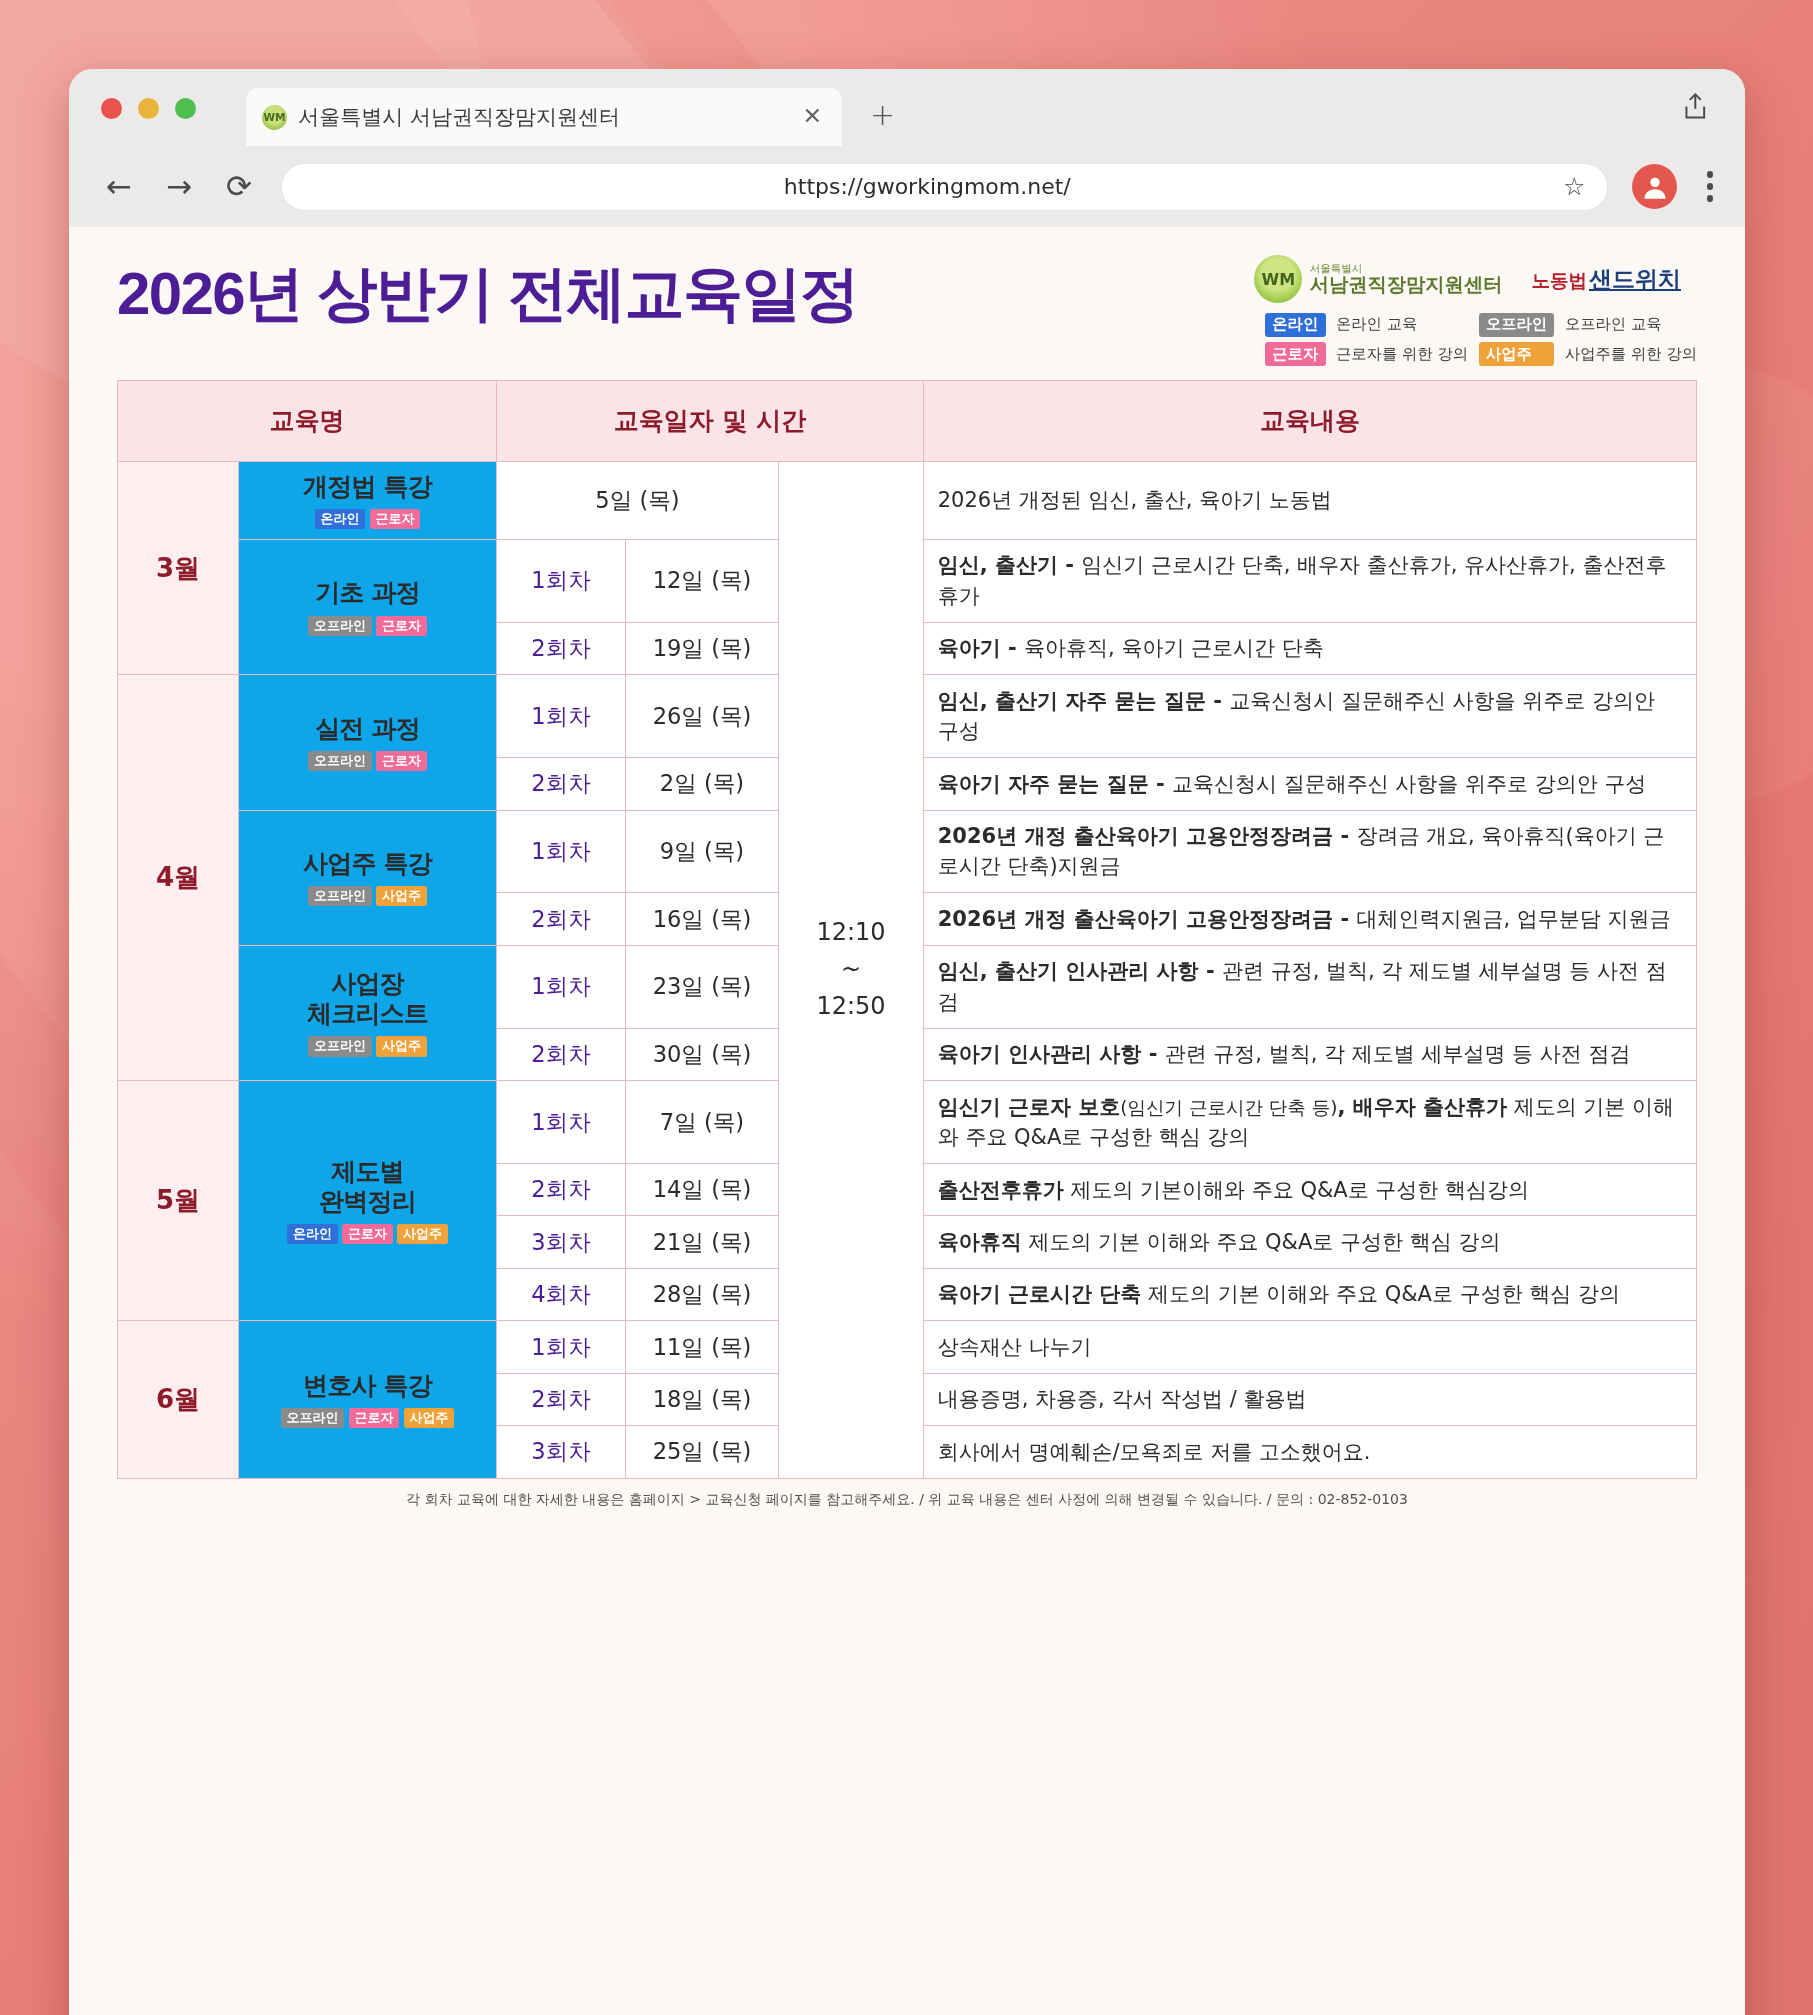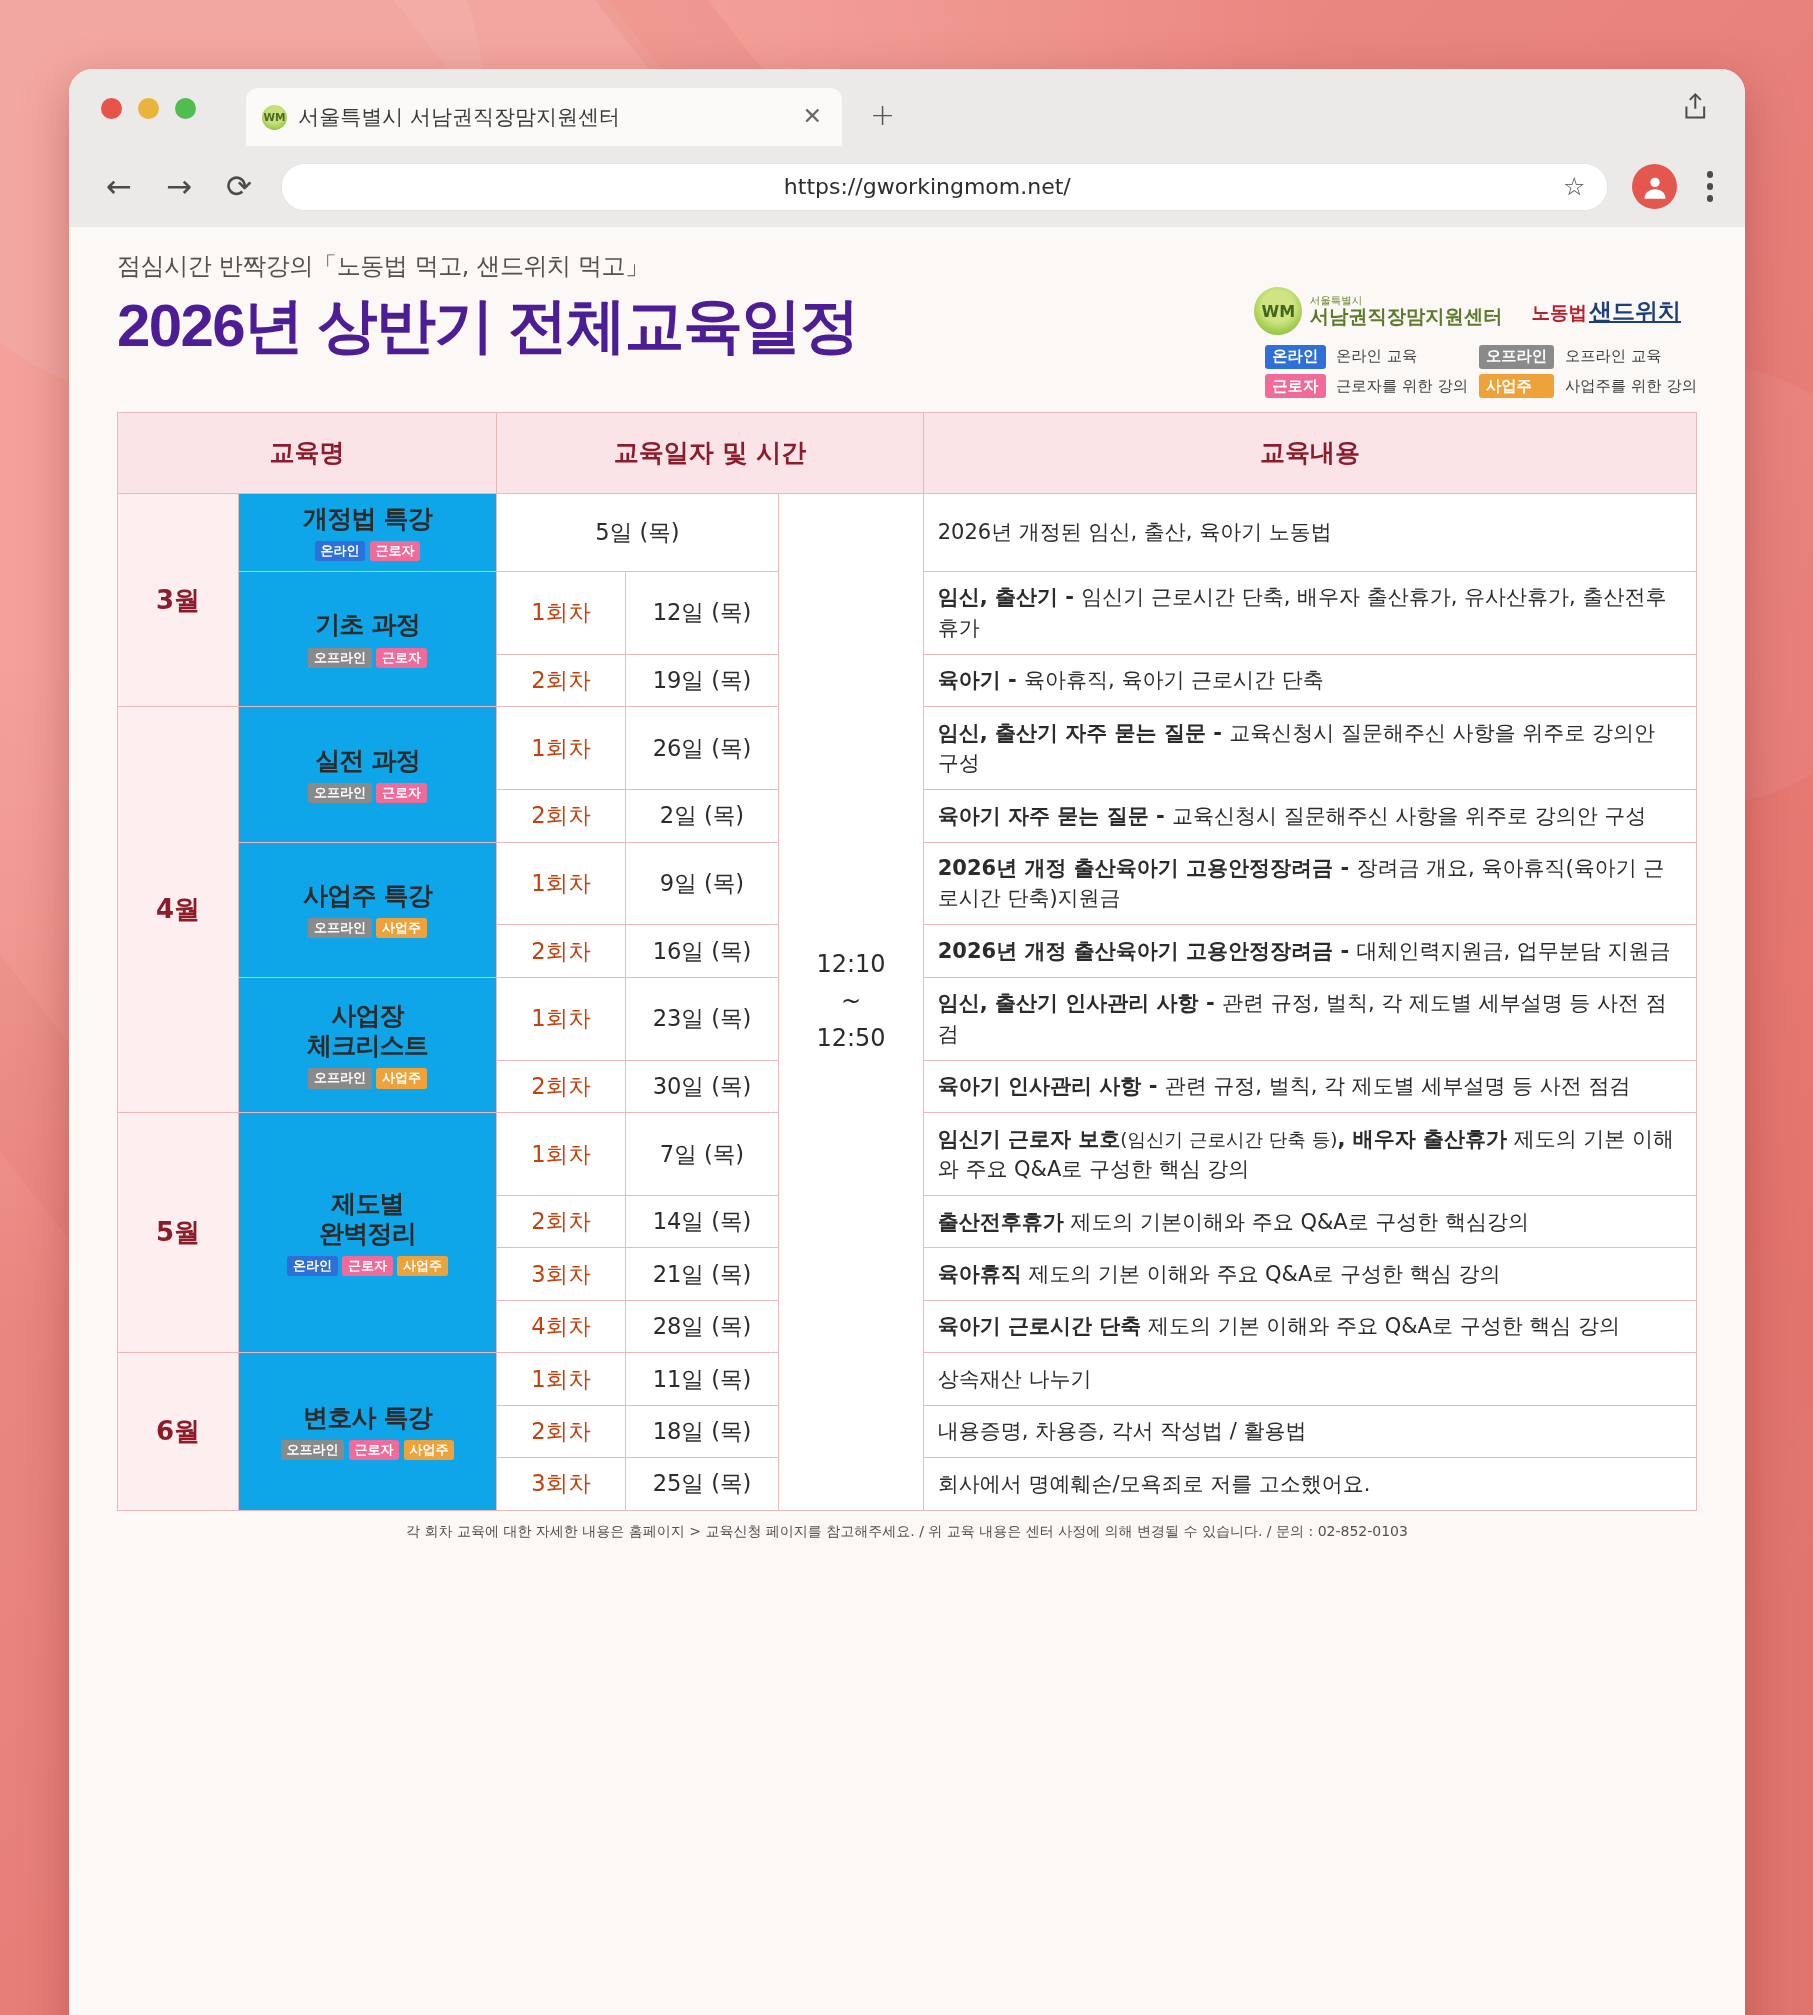--- a/index.html
+++ b/index.html
@@ -102,21 +102,21 @@
   table.sched th, table.sched td { border:1.2px solid #e9b9bc; }
   thead th { background:#fbe4e8; color:#8e1b2a; font-size:25px; font-weight:bold; height:81px; }
   .col-month { width:121px; } .col-name { width:258px; }
   .col-round { width:129px; } .col-date { width:153px; }
   .col-time { width:145px; } 
   td.month { background:#fdeef0; color:#8e1b2a; font-size:26px; font-weight:bold; text-align:center; }
   td.name { background:#0ea5e9; text-align:center; padding:9.7px 4px; }
   .name-text { font-size:25px; font-weight:bold; color:#2b2b2b; line-height:1.2; letter-spacing:-0.8px;}
   .name-chips { margin-top:7.3px; display:flex; gap:4.8px; justify-content:center; flex-wrap:wrap;}
   .name-chips .chip { font-size:13px; padding:2px 5.6px; border-radius:2.8px;}
-  td.round { background:#fff; text-align:center; font-size:22.6px; color:#c2410c; }
+  td.round { background:#fff; text-align:center; font-size:22.6px; color:#4c1d95; }
   td.date { background:#fff; text-align:center; font-size:22.6px; color:#2b2b2b; }
   td.time { background:#fff; text-align:center; font-size:24px; color:#2b2b2b; line-height:1.55; }
   td.content { background:#fff; padding:10.5px 13.7px; font-size:21px; color:#2b2b2b; line-height:1.45; }
   td.content b { font-weight:bold; }
   td.content .sm { font-size:18.5px; }
   .footnote { margin-top:12px; margin-bottom:16px; text-align:center; font-size:14px; color:#55504e; }
 </style>
 </head>
 <body>
 
@@ -168,21 +168,20 @@
     </span>
     <span class="kebab">
         <i></i>
         <i></i>
         <i></i>
       </span>
   </div>
 
   <div class="page">
 
-    <div class="subheader">점심시간 반짝강의「노동법 먹고, 샌드위치 먹고」</div>
 
     <div class="title-row">
       <div class="big-title">2026년 상반기 전체교육일정</div>
       <div class="brand-col">
         <div class="logos">
           <div class="logo1">
             <span class="logo-circle">WM</span>
             <span class="logo1-text">
               <span class="logo1-sm">서울특별시</span>
               <span class="logo1-lg">서남권직장맘지원센터</span>

